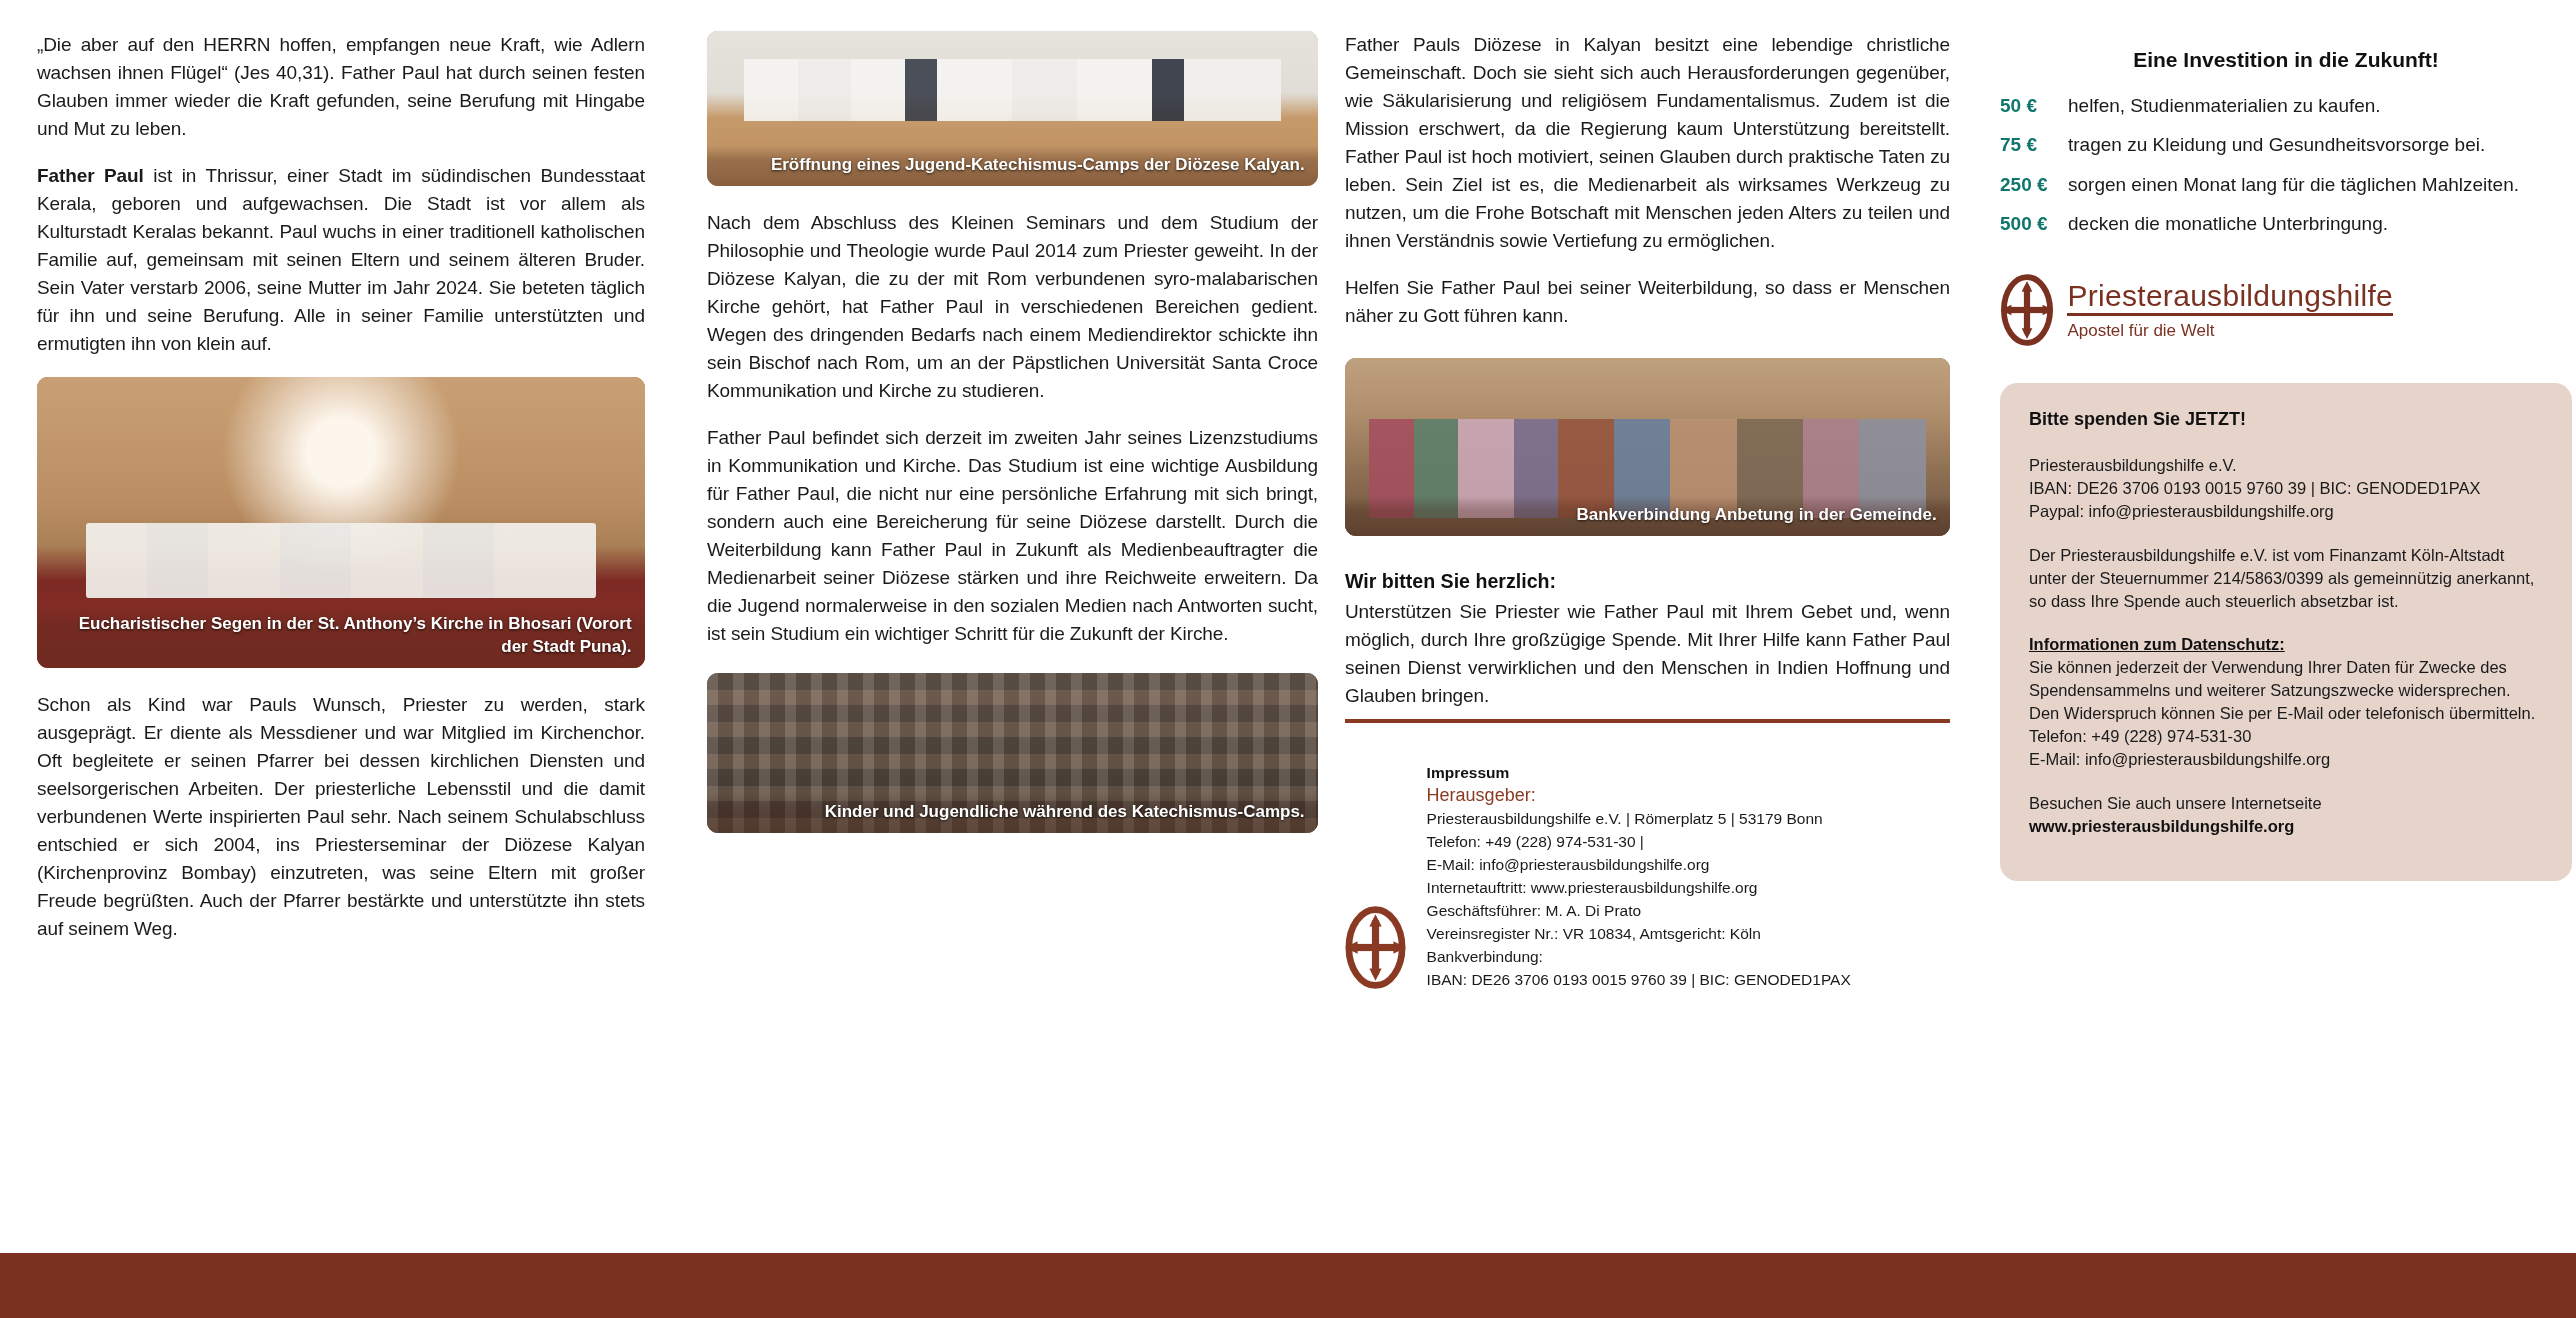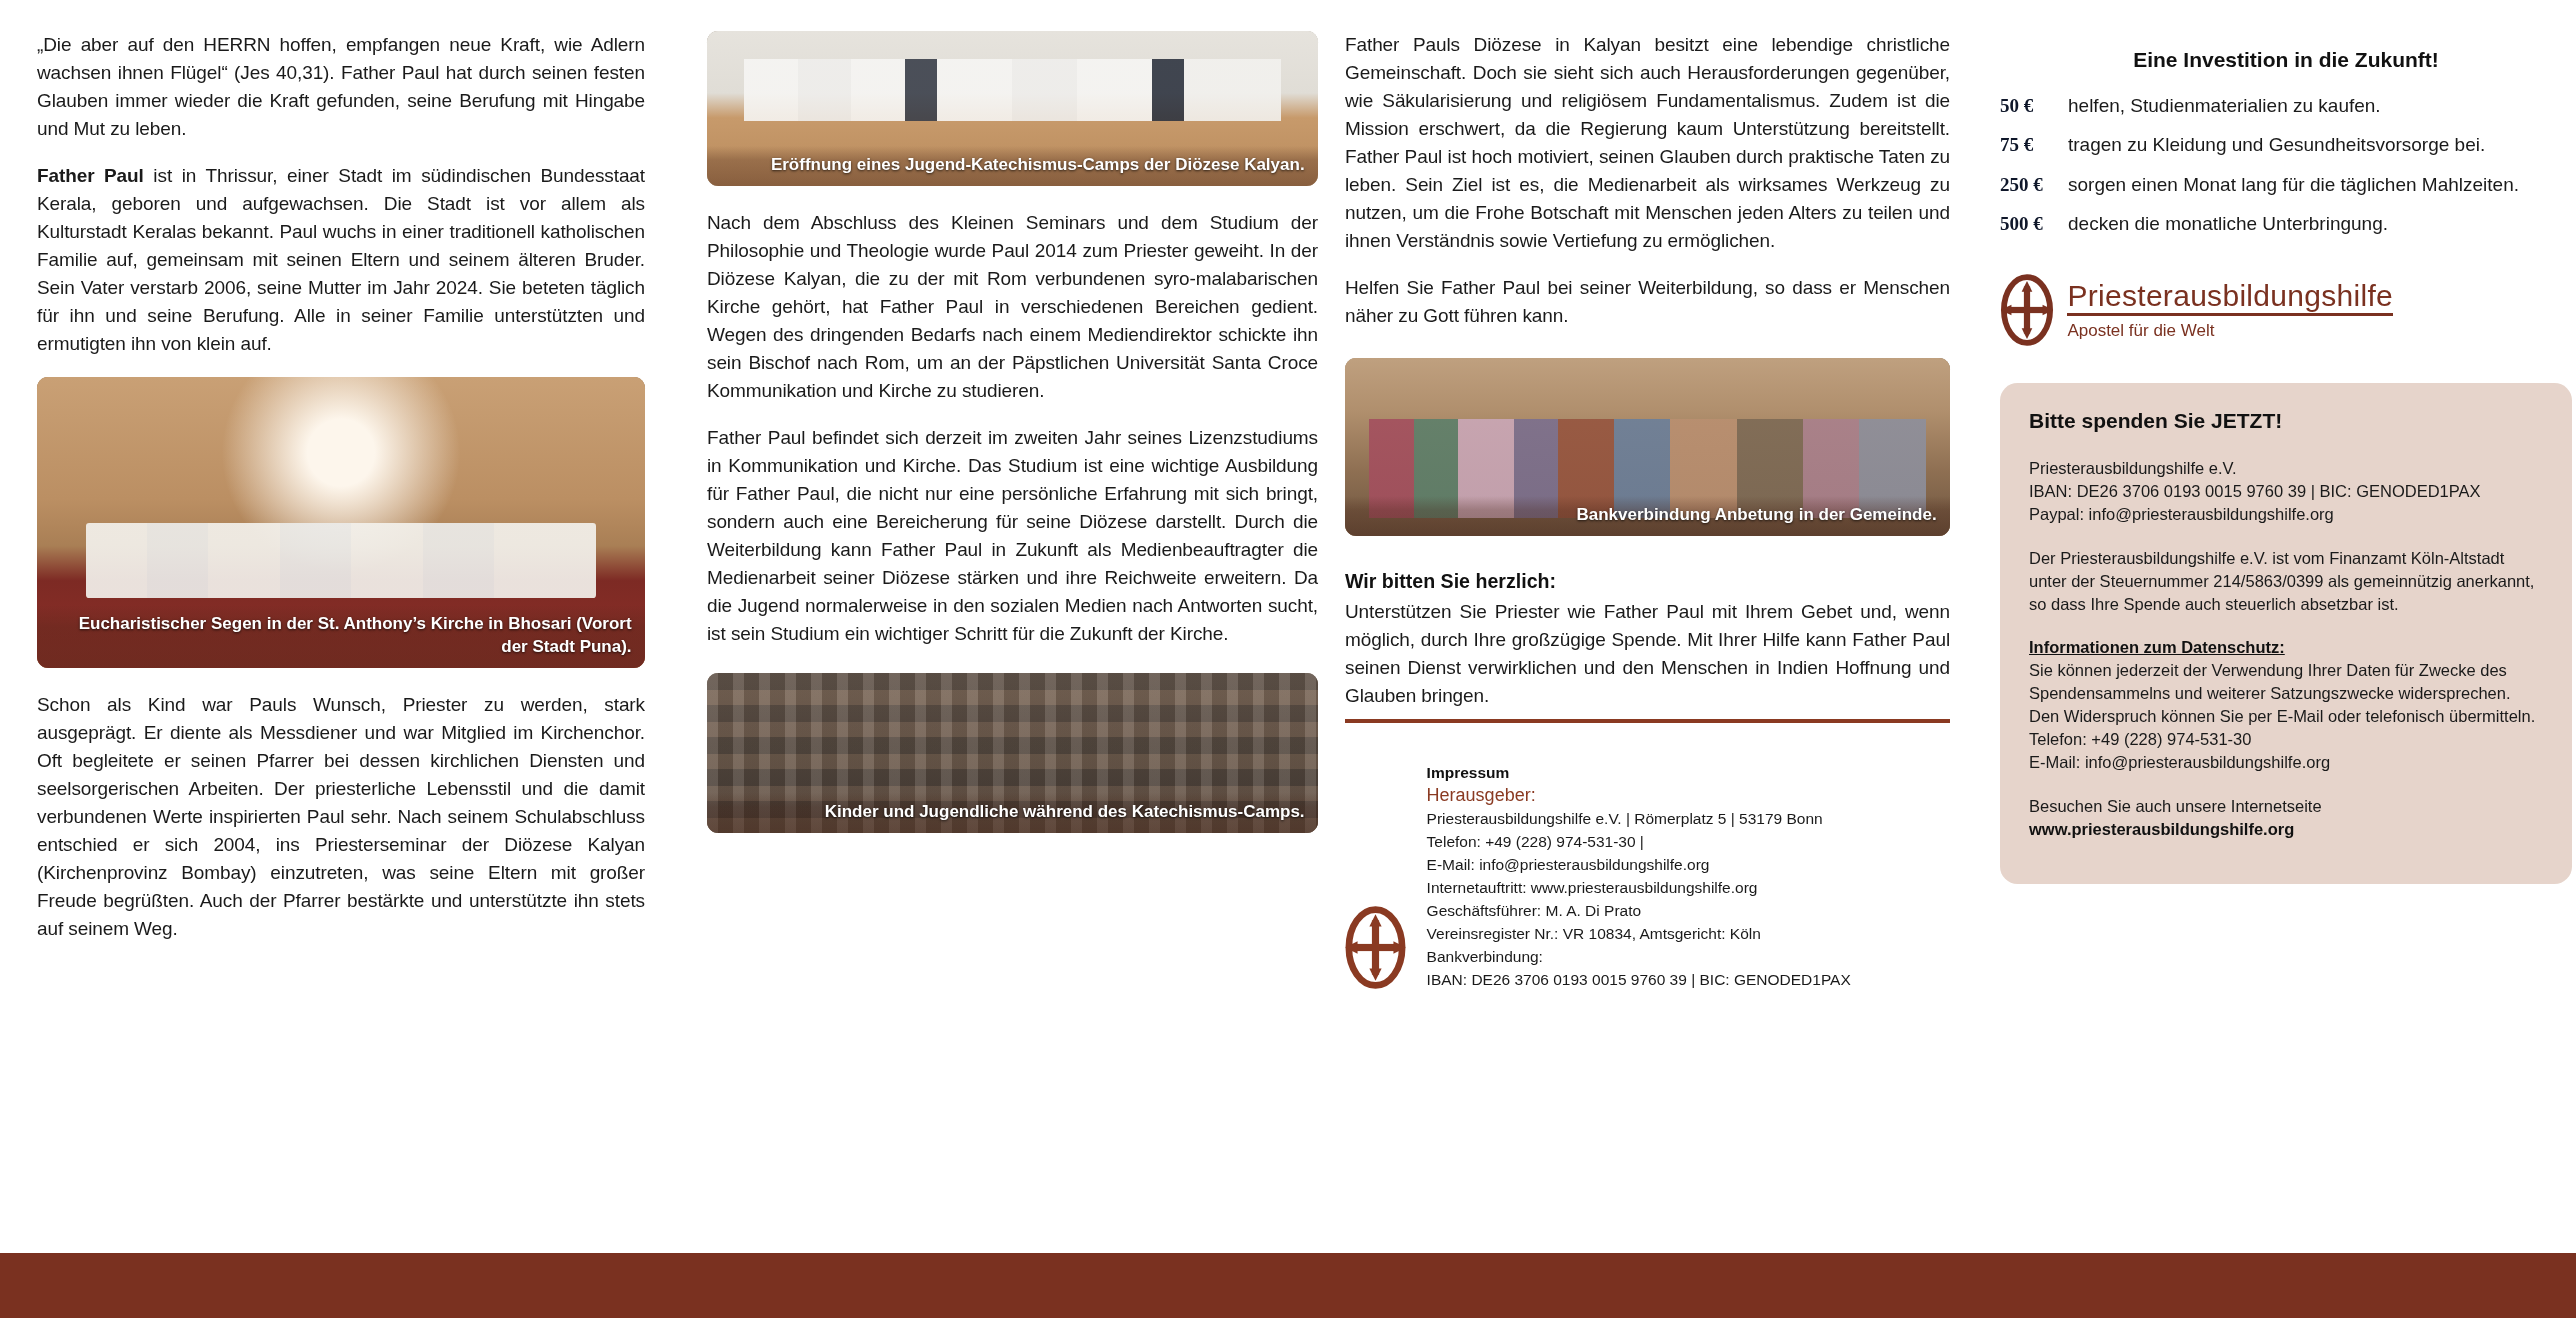--- a/index.html
+++ b/index.html
@@ -94,23 +94,22 @@
       repeating-linear-gradient(90deg, rgba(255,255,255,.10) 0 11.3px, rgba(0,0,0,.10) 11.3px 26px),
       repeating-linear-gradient(0deg, rgba(160,120,90,.25) 0 15.5px, rgba(60,45,35,.25) 15.5px 32px); }
 
   
   .invest-title {
     font-size: 21px; font-weight: 700; color: #111;
     text-align: center; margin-top: 16.5px; margin-bottom: 21.6px;
   }
   .amt-row { display: flex; margin-bottom: 13.4px; }
   .amt-val {
-    flex: 0 0 68px; font-size: 19px; font-weight: 700; color: #0f172a;
+    flex: 0 0 68px; font-size: 19px; font-weight: 700; color: #0f766e;
     line-height: 26px;
-    font-family: Liberation Serif, serif;
   }
   .amt-desc { flex: 1; font-size: 19px; line-height: 26px; color: #1a1a1a; }
   .invest-foot { font-size: 19px; line-height: 26px; color: #1a1a1a; margin-top: 5.2px; }
 
   
   .logo-wrap { display: flex; align-items: center; gap: 13.4px; margin-top: 37px; }
   .logo-mark { flex: 0 0 auto; }
   .logo-text .logo-name {
     font-size: 30px; color: #7a3120; line-height: 32px;
     letter-spacing: 0.3px; border-bottom: 3.1px solid #7a3120; padding-bottom: 1px;
@@ -118,21 +117,21 @@
   }
   .logo-text .logo-sub { font-size: 17px; color: #7a3120; line-height: 23px; margin-top: 3.1px; }
 
   
   .donate-panel {
     margin-top: 35px;
     background: #e6d4cb;
     border-radius: 17.5px;
     padding: 26px 29px 43px 29px;
   }
-  .donate-title { font-size: 21px; font-weight: 700; color: #111; margin-bottom: 24px; }
+  .donate-title { font-size: 18px; font-weight: 700; color: #111; margin-bottom: 24px; }
   .donate-line { font-size: 16.5px; line-height: 23px; color: #1a1a1a; }
   .donate-block { margin-bottom: 20.6px; }
   .donate-sub { font-size: 16.5px; font-weight: 700; color: #111; line-height: 23px; text-decoration: underline; }
   .donate-url { font-size: 16.5px; font-weight: 700; color: #111; line-height: 23px; }
 
   
   .rule { height: 3.6px; background: #8a3a22; margin-top: 9.3px; margin-bottom: 38px; }
   .impressum { display: flex; gap: 20.6px; align-items: flex-end; }
   .impressum .imp-logo { flex: 0 0 auto; padding-top: 27px; }
   .imp-body { flex: 1; }

